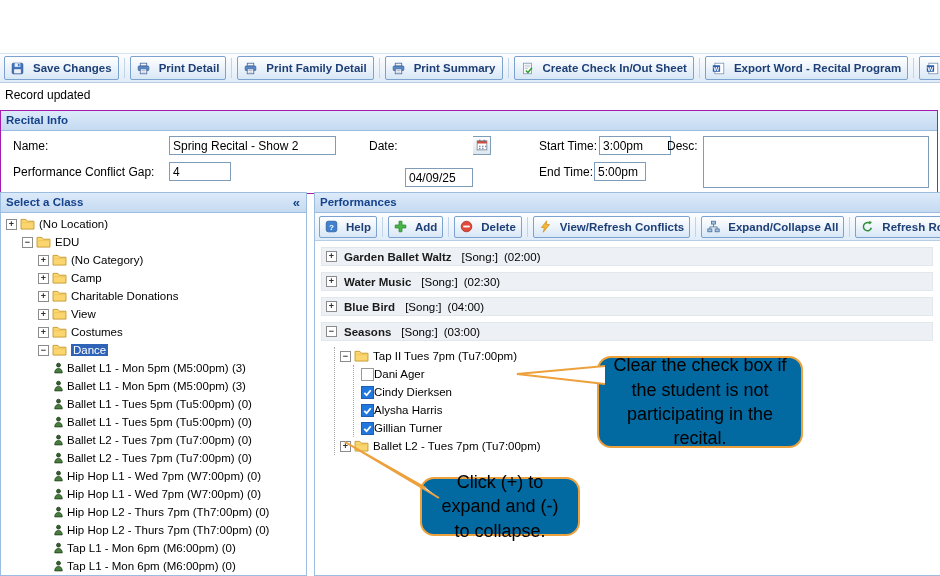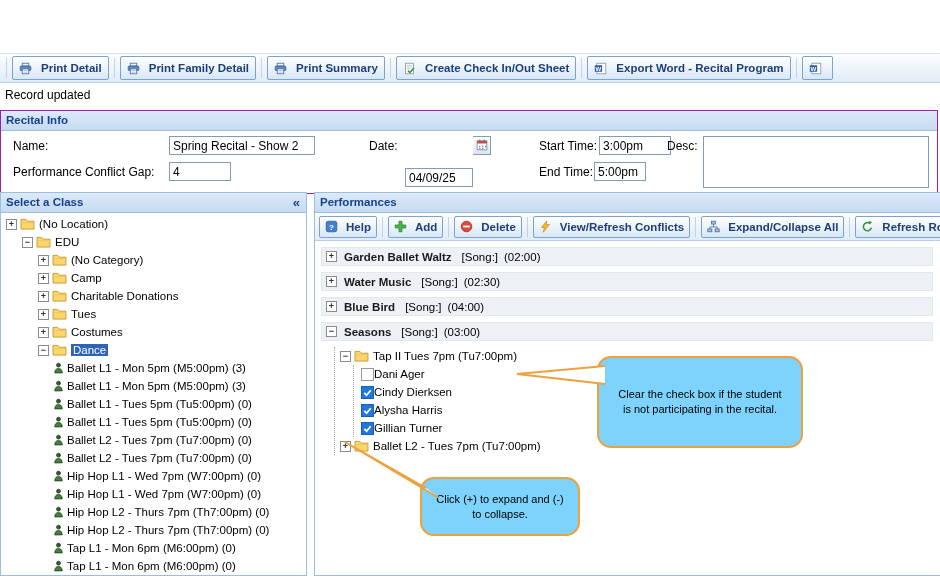--- a/index.html
+++ b/index.html
@@ -47,32 +47,43 @@
             padding:0 4px;margin-bottom:6px;font-size:11.5px;cursor:default}
   .perf-title{font-weight:bold;margin:0 10px 0 4px;color:#1a1a1a}
   .perf-song{margin-right:6px}
   .perf-children{margin:0 0 4px 13px;border-left:1px dotted #a8a8a8;padding-left:5px}
   .perf-class-row{display:flex;align-items:center;height:18px;font-size:11.5px}
   .students{margin-left:13px;border-left:1px dotted #a8a8a8;padding-left:7px}
   .student-row{display:flex;align-items:center;height:18px;font-size:11.5px;}
   .cb{flex:none;width:13px;height:13px;border:1px solid #999;background:#fff;display:inline-flex;
       align-items:center;justify-content:center;cursor:pointer}
   .cb.checked{background:#2277dd;border-color:#1b5fb4}
-  .callout{position:absolute;z-index:6;background:#7dd3fc;border:2px solid #eca13d;border-radius:14px;
-           display:flex;align-items:center;justify-content:flex-start;text-align:center;font-size:11px;
+  .callout{position:absolute;z-index:6;background:#0369a1;border:2px solid #eca13d;border-radius:14px;
+           display:flex;align-items:center;justify-content:flex-start;text-align:center;font-size:18px;
            line-height:1.35;padding:6px 14px}
   .tail{position:absolute;z-index:7}
 </style>
 </head>
 <body>
 
 <div class="stage">
 
 
   <div class="toolbar" id="main-toolbar">
+      <button class="tb-btn">
+        <span class="ic">
+          <svg viewBox="0 0 16 16" width="13" height="13">
+            <rect x="1.5" y="1.5" width="13" height="13" rx="1.5" fill="#3f74c0" stroke="#2c5390"></rect>
+            <rect x="4.5" y="1.5" width="7" height="4.5" fill="#e9f0f8"></rect>
+            <rect x="8.5" y="2.2" width="2" height="3" fill="#3f74c0"></rect>
+            <rect x="3.5" y="8.5" width="9" height="6" fill="#e9f0f8" stroke="#2c5390" stroke-width="0.6"></rect>
+          </svg>
+        </span>
+        <span>Save Changes</span>
+      </button>
       <span class="tb-sep"></span>
       <button class="tb-btn">
         <span class="ic">
           <svg viewBox="0 0 16 16" width="13" height="13">
             <rect x="4" y="1.5" width="8" height="3.5" fill="#eef3f9" stroke="#49699c"></rect>
             <rect x="1.5" y="5" width="13" height="5.5" rx="1" fill="#5b8bc9" stroke="#3a5f94"></rect>
             <rect x="4" y="8.5" width="8" height="6" fill="#fff" stroke="#49699c"></rect>
             <path d="M5.5 10.5h5M5.5 12.5h5" stroke="#9fb3cd"></path>
           </svg>
         </span>
@@ -135,21 +146,21 @@
         </span>
       </button>
     </div>
 
   <div class="status">Record updated</div>
 
   <div class="ri-panel">
     <div class="hd">Recital Info</div>
     <div class="ri-body">
       <span class="lbl" style="left:12px;top:8px">Name:</span>
-      <input class="txt" style="left: 168px; top: 5px; width: 146px;" value="Spring Recital - Show 2">
+      <input class="txt" style="left: 168px; top: 5px; width: 167px;" value="Spring Recital - Show 2">
       <span class="lbl" style="left:12px;top:34px">Performance Conflict Gap:</span>
       <input class="txt" style="left: 168px; top: 31px; width: 62px;" value="4">
       <span class="lbl" style="left:368px;top:8px">Date:</span>
       <input class="txt" style="left: 404px; top: 5px; width: 68px; margin-top: 32px;" value="04/09/25">
       <span class="date-btn" style="left:472px;top:5px">
           <span><svg viewBox="0 0 16 16" width="12" height="12">
               <rect x="1.5" y="2.5" width="13" height="12" fill="#fff" stroke="#6b7b8c"></rect>
               <rect x="1.5" y="2.5" width="13" height="3.5" fill="#cc4b3d"></rect>
               <rect x="4" y="1" width="2" height="3" fill="#6b7b8c"></rect>
               <rect x="10" y="1" width="2" height="3" fill="#6b7b8c"></rect>
@@ -222,21 +233,21 @@
           <span>Charitable Donations</span>
         </div>
         <div class="tree-row" style="padding-left: 37px;">
           <span class="ebox">+</span>
           <span class="ic">
             <svg viewBox="0 0 16 13" width="15" height="12">
               <path d="M1 1.5h5.2L8 3.5h7v8.5H1z" fill="#fbd66f" stroke="#c79a2e"></path>
               <path d="M1 5h14" stroke="#eec254" stroke-width="0.8"></path>
             </svg>
           </span>
-          <span>Tues</span>
+          <span>View</span>
         </div>
         <div class="tree-row" style="padding-left: 37px;">
           <span class="ebox">+</span>
           <span class="ic">
             <svg viewBox="0 0 16 13" width="15" height="12">
               <path d="M1 1.5h5.2L8 3.5h7v8.5H1z" fill="#fbd66f" stroke="#c79a2e"></path>
               <path d="M1 5h14" stroke="#eec254" stroke-width="0.8"></path>
             </svg>
           </span>
           <span>Costumes</span>

